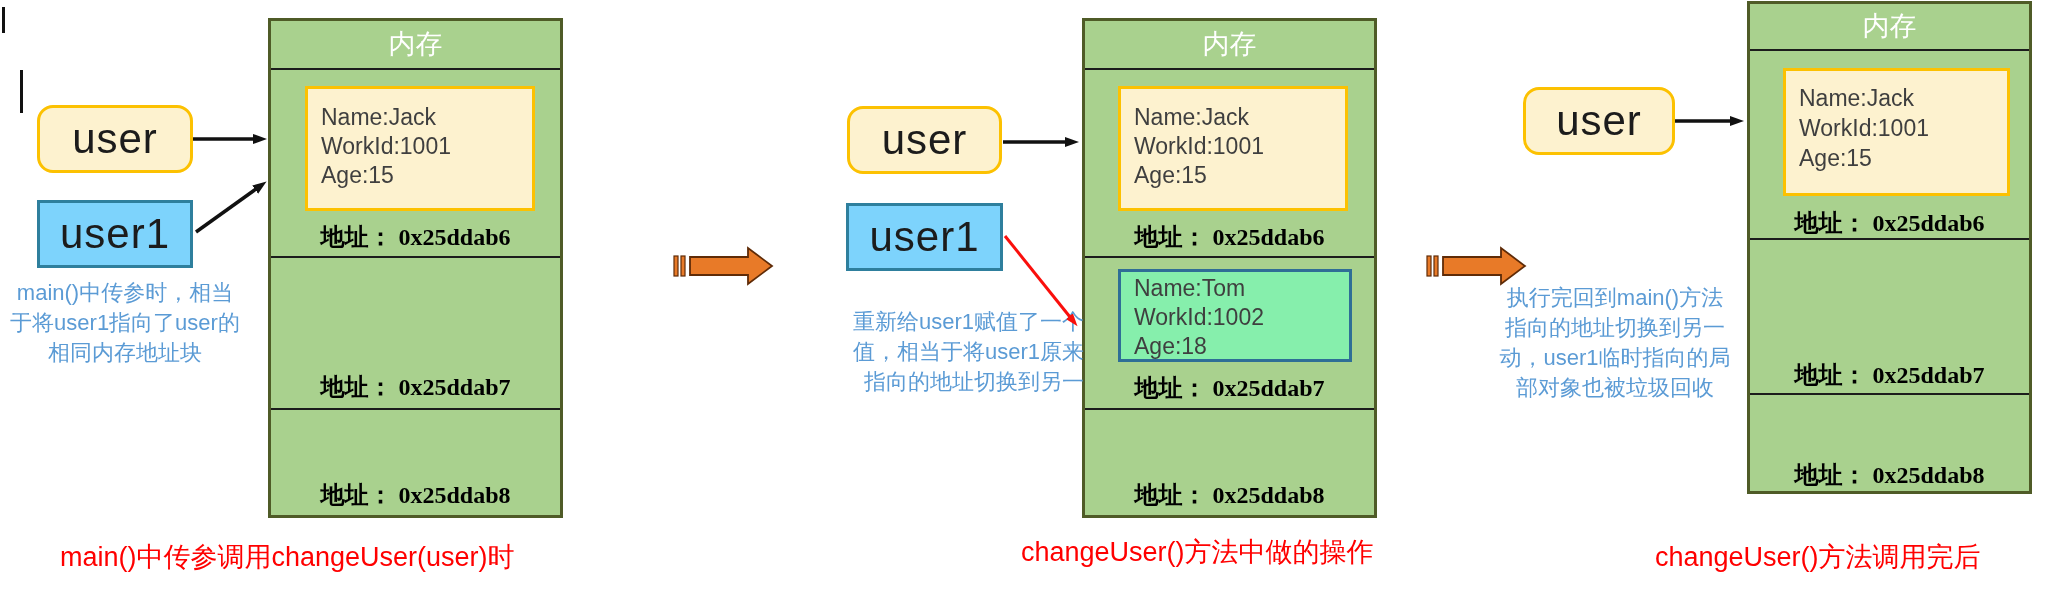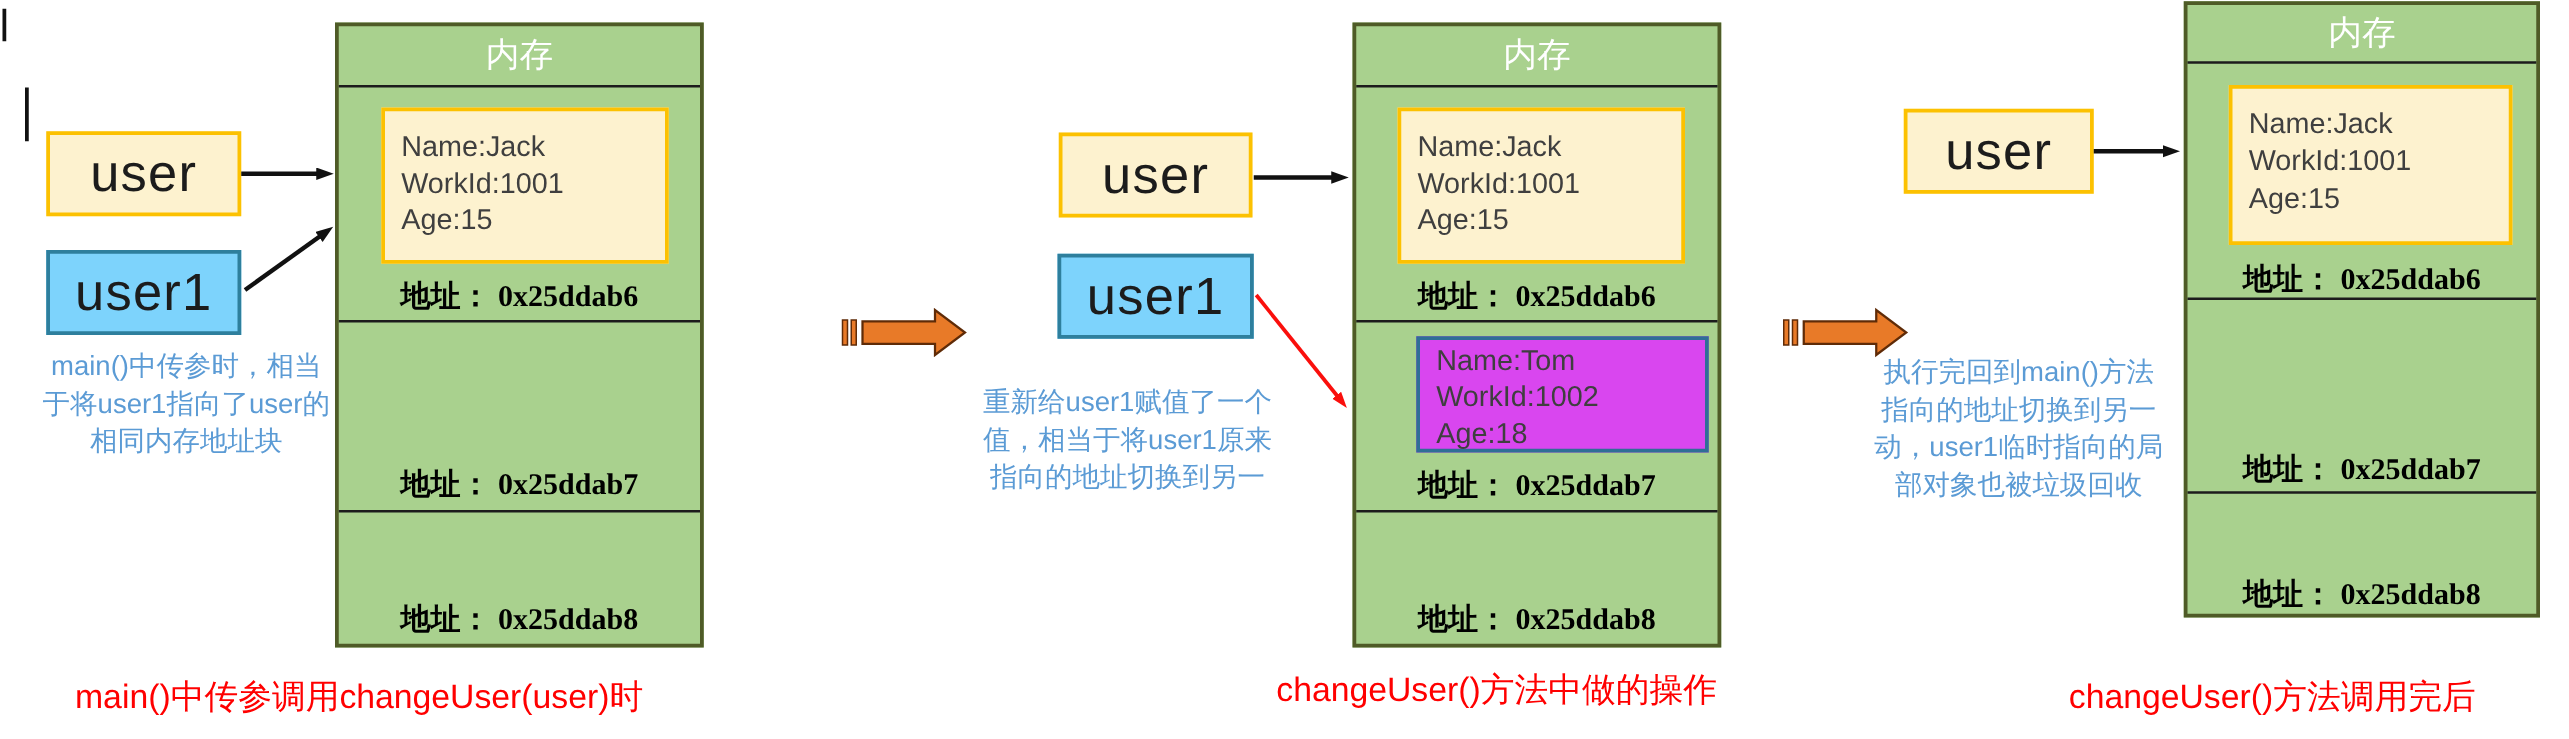--- a/index.html
+++ b/index.html
@@ -1,29 +1,29 @@
 <!DOCTYPE html>
 <html><head>
 <meta charset="utf-8">
 <style>
   html,body{margin:0;padding:0;background:#ffffff;}
   .canvas{position:relative;width:2055px;height:591px;background:#ffffff;overflow:hidden;
           font-family:"Liberation Sans",sans-serif;}
   .overlay{position:absolute;left:0;top:0;z-index:6;pointer-events:none;}
   .var-box{position:absolute;box-sizing:border-box;border:3px solid;display:flex;align-items:center;
            justify-content:center;font-size:42px;color:#1c1c1c;z-index:3;letter-spacing:1px;}
-  .var-yellow{background:#fdf2cf;border-color:#fcc101;}
+  .var-yellow{background:#fdf2cf;border-color:#fcc101;border-radius:16px;}
   .var-blue{background:#7dd3fc;border-color:#2e7f9d;}
   .mem{position:absolute;box-sizing:border-box;background:#a9d18e;border:3px solid #4f5b27;z-index:2;}
   .mem-title{position:absolute;left:0;right:0;top:0;text-align:center;color:#ffffff;font-size:27px;}
   .mem-divider{position:absolute;left:0;right:0;height:2px;background:#1c1c1c;}
   .obj-box{position:absolute;box-sizing:border-box;border:3px solid;font-size:23px;line-height:29px;
            color:#3f3f3f;padding:14px 0 0 13px;}
   .obj-yellow{background:#fdf2cf;border-color:#fcc101;}
-  .obj-blue{background:#d946ef;border-color:#2f6e96;margin-left:15px;}
+  .obj-blue{background:#86efac;border-color:#2f6e96;}
   .addr{position:absolute;left:0;right:0;text-align:center;font-family:"Liberation Serif",serif;
         font-weight:bold;font-size:24px;color:#000000;}
   .note{position:absolute;text-align:center;color:#5b9bd5;font-size:22px;line-height:30px;
         white-space:nowrap;z-index:4;}
   .caption{position:absolute;text-align:left;color:#ff0000;font-size:27px;line-height:30px;
            white-space:nowrap;z-index:4;}
   .artifact{position:absolute;width:3px;background:#111111;z-index:1;}
 </style>
 </head>
 <body>
@@ -48,21 +48,21 @@
       <div>WorkId:1001</div>
       <div>Age:15</div>
     </div>
     <div class="addr" style="top:200px;">地址： 0x25ddab6</div>
     <div class="mem-divider" style="top:235px;"></div>
     <div class="addr" style="top:350px;">地址： 0x25ddab7</div>
     <div class="mem-divider" style="top:387px;"></div>
     <div class="addr" style="top:458px;">地址： 0x25ddab8</div>
   </div>
 
-  <div class="note" style="left:0px;top:278px;width:250px;margin-left:24px;">
+  <div class="note" style="left:0px;top:278px;width:250px;">
     <div>main()中传参时，相当</div>
     <div>于将user1指向了user的</div>
     <div>相同内存地址块</div>
   </div>
   <div class="caption" style="left:60px;top:542px;width:500px;">main()中传参调用changeUser(user)时</div>
 
   <div class="var-box var-yellow" style="left:847px;top:106px;width:155px;height:68px;">
     <span>user</span>
   </div>
   <div class="var-box var-blue" style="left:846px;top:203px;width:157px;height:68px;">
@@ -82,21 +82,21 @@
     <div class="obj-box obj-blue" style="left:33px;top:248px;width:234px;height:93px;padding-top:2px;">
       <div>Name:Tom</div>
       <div>WorkId:1002</div>
       <div>Age:18</div>
     </div>
     <div class="addr" style="top:351px;">地址： 0x25ddab7</div>
     <div class="mem-divider" style="top:387px;"></div>
     <div class="addr" style="top:458px;">地址： 0x25ddab8</div>
   </div>
 
-  <div class="note" style="left:752px;top:307px;width:300px;">
+  <div class="note" style="left:784px;top:307px;width:300px;text-align:right;">
     <div>重新给user1赋值了一个</div>
     <div>值，相当于将user1原来</div>
     <div>指向的地址切换到另一</div>
   </div>
   <div class="caption" style="left:1021px;top:537px;width:350px;">changeUser()方法中做的操作</div>
 
   <div class="var-box var-yellow" style="left:1523px;top:87px;width:152px;height:68px;">
     <span>user</span>
   </div>
 

